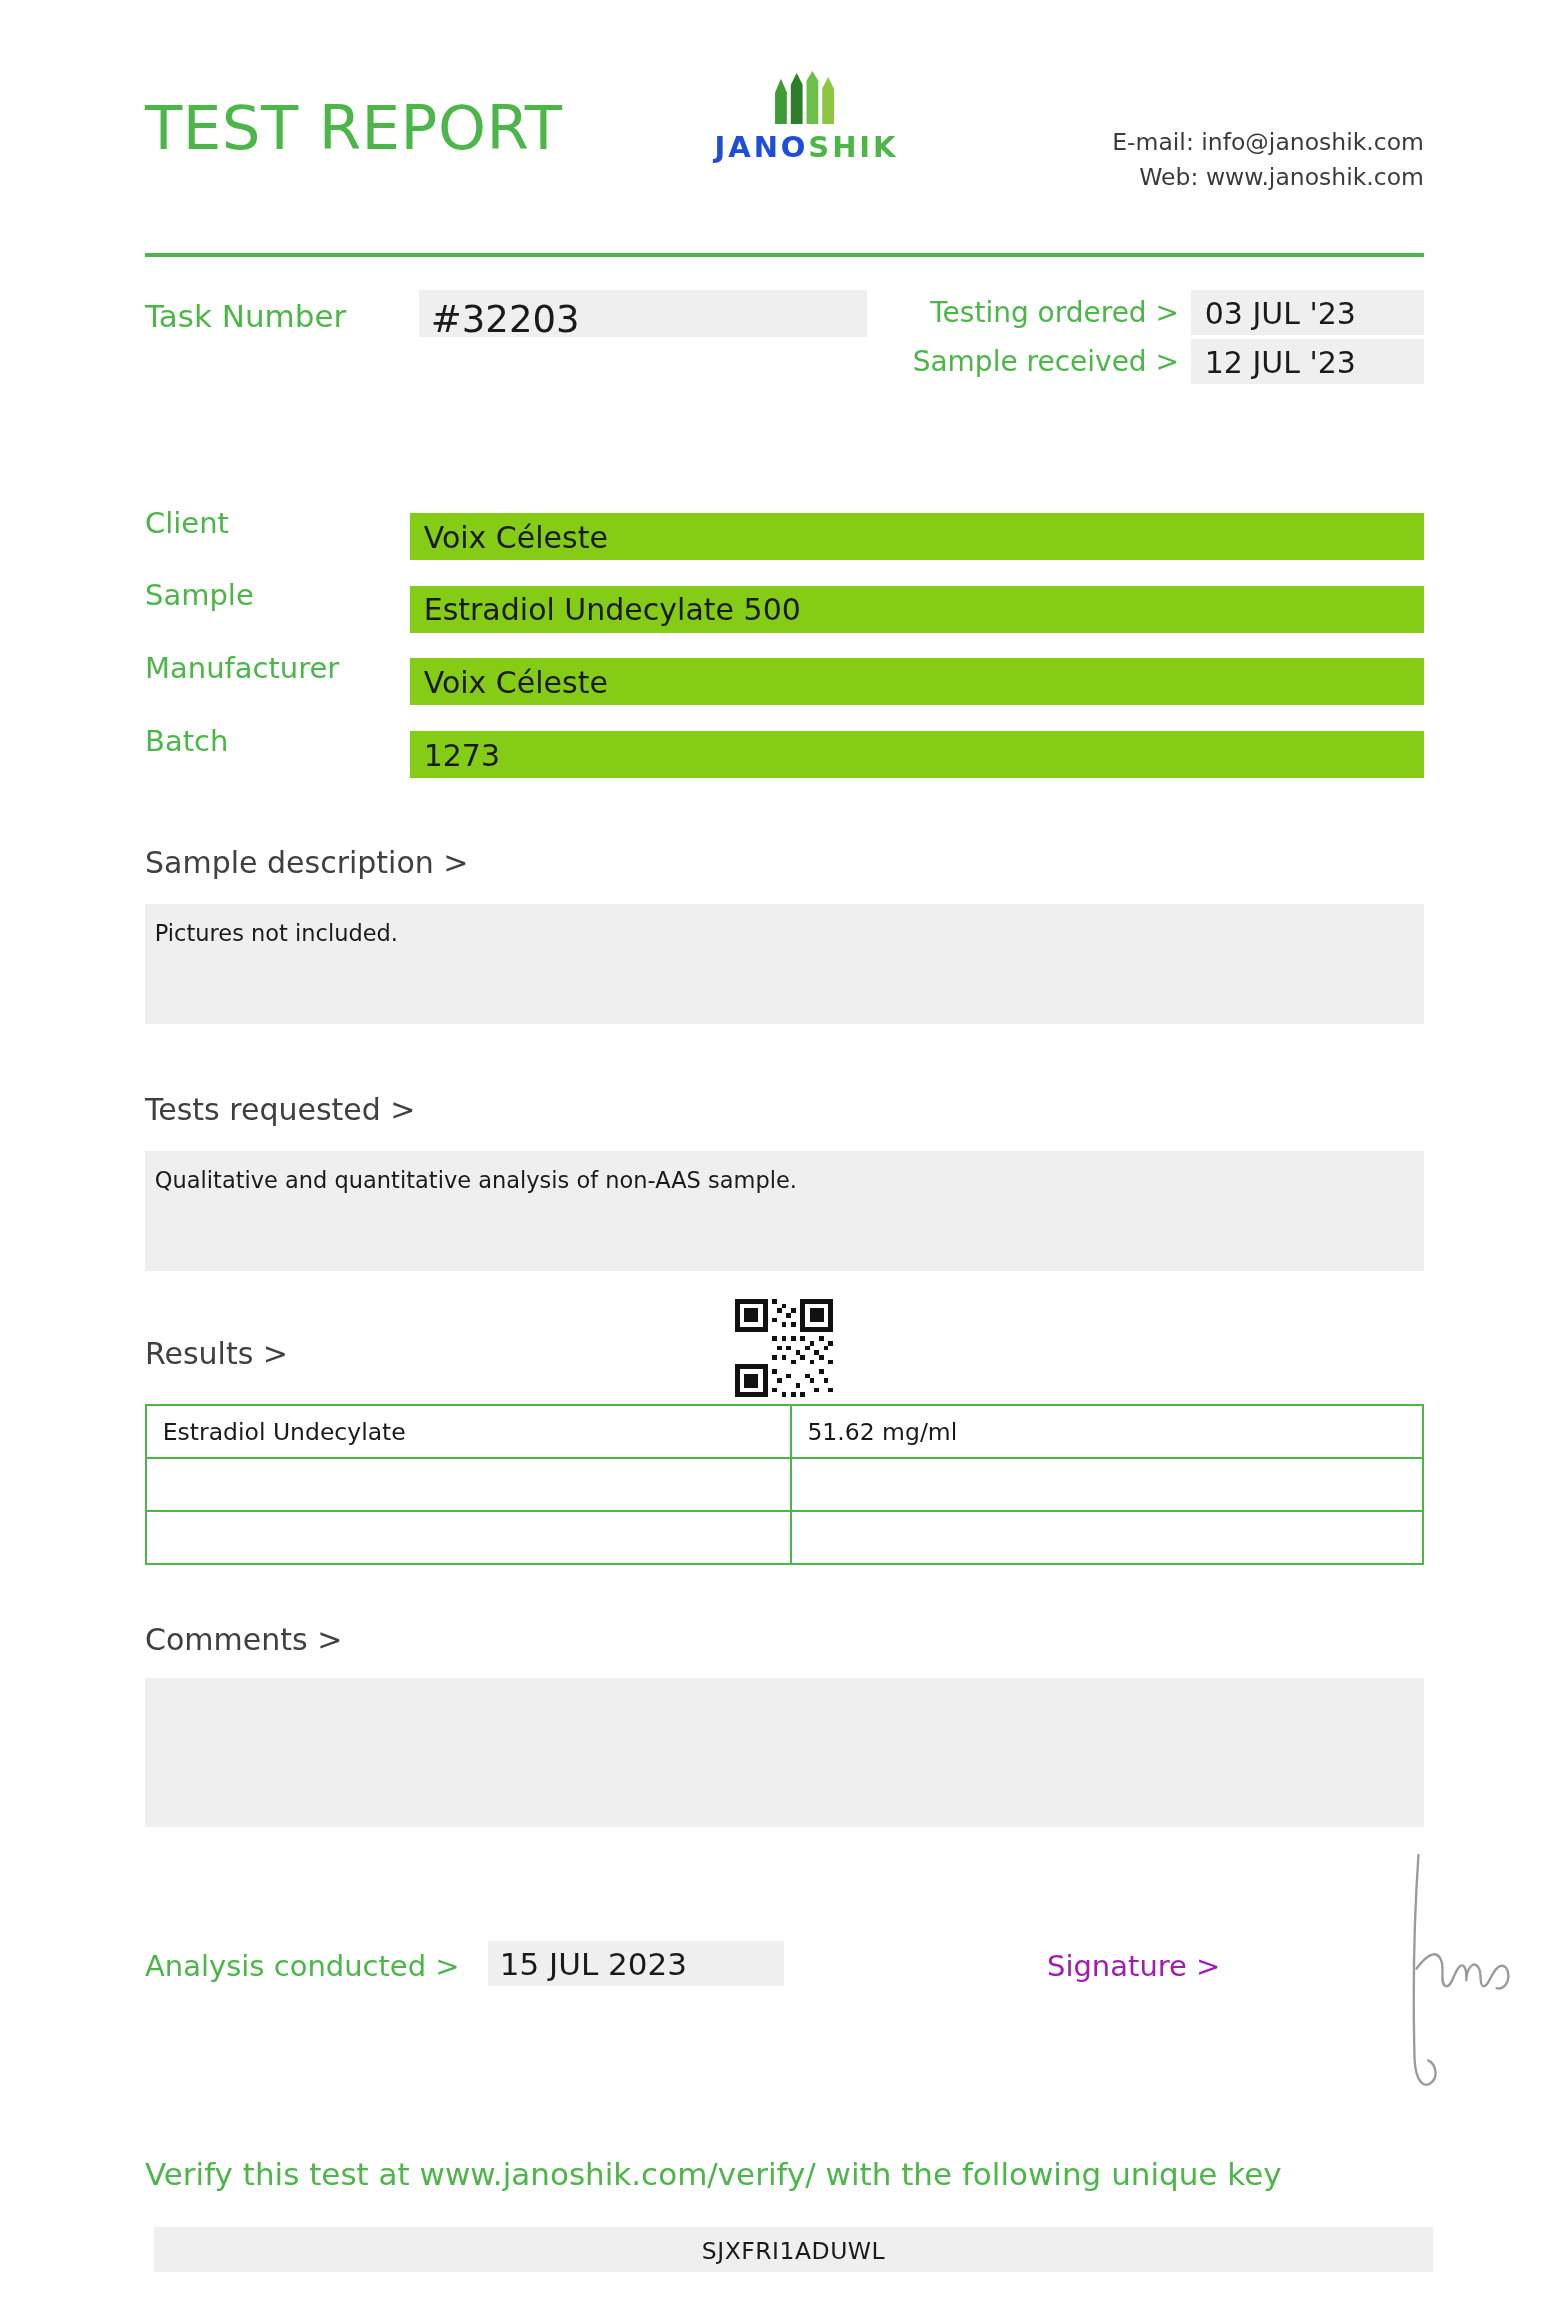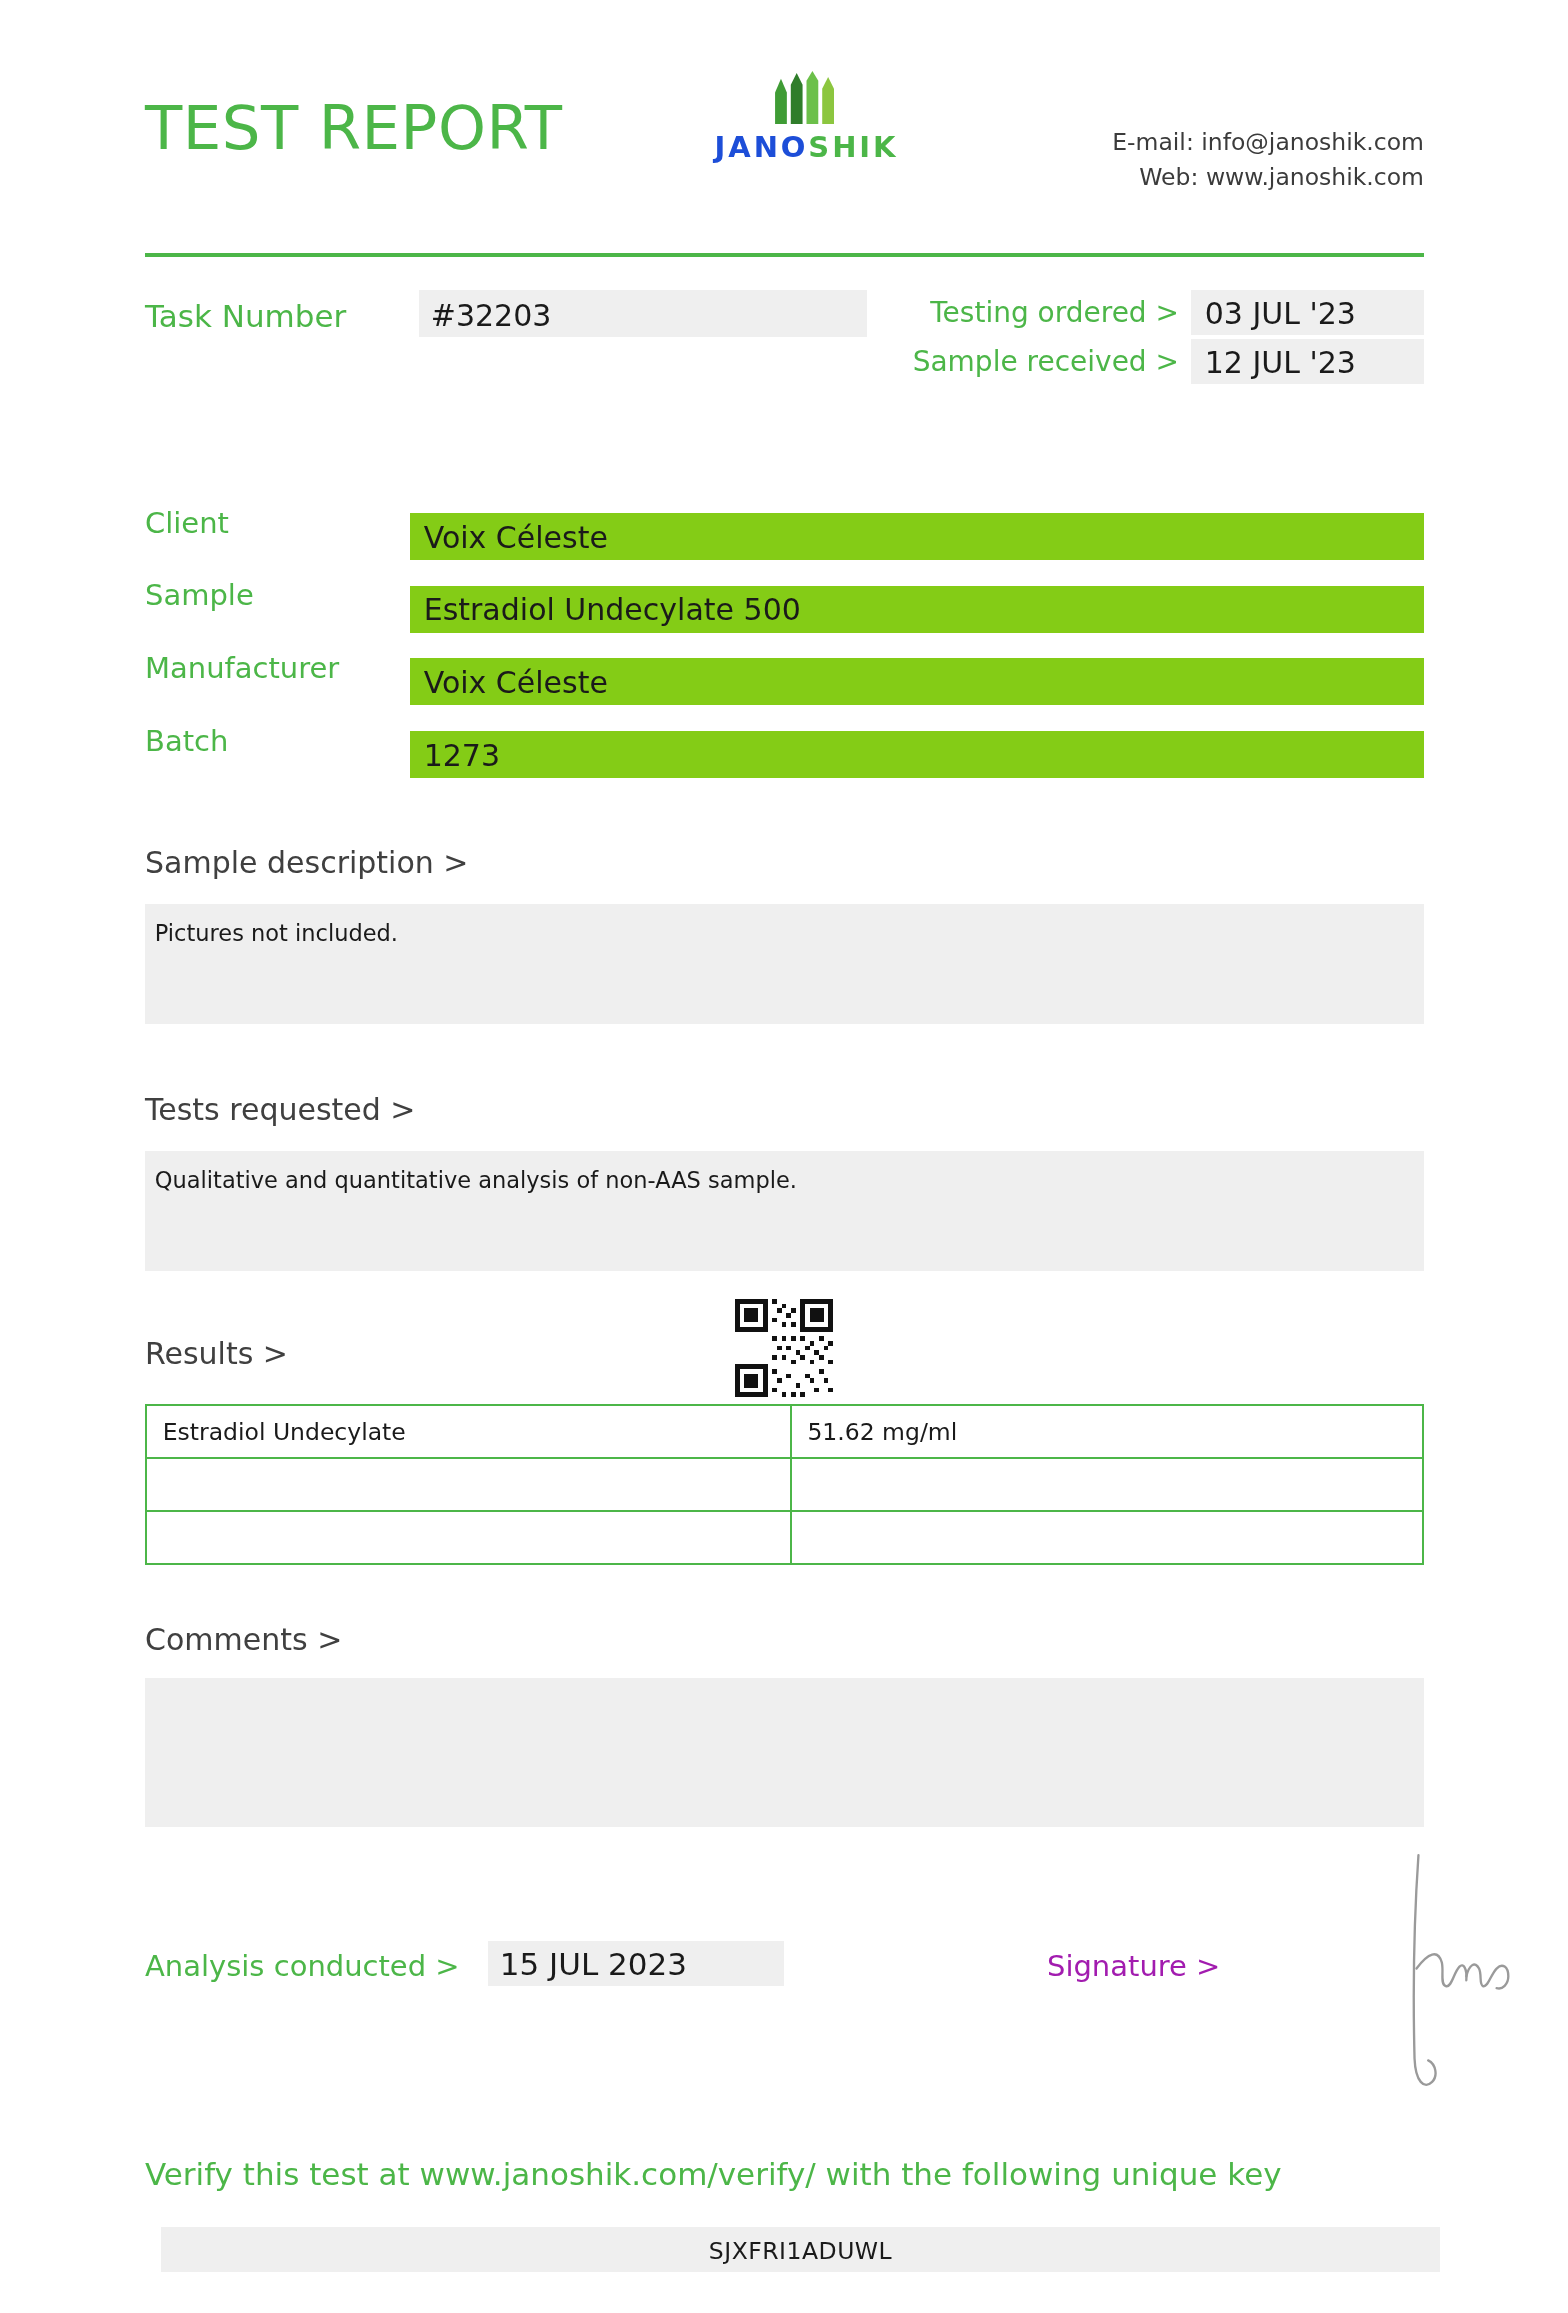--- a/index.html
+++ b/index.html
@@ -100,21 +100,21 @@
     font-size: 31px;
     color: #4cb648;
   }
   .task-value {
     position: absolute;
     left: 274px;
     top: 0;
     width: 448px;
     height: 47px;
     background: #efefef;
-    font-size: 30px;
+    font-size: 37px;
     color: #1a1a1a;
     padding: 7.8px 0 0 11.8px;
     box-sizing: border-box;
   }
   .date-line {
     position: absolute;
     right: 0;
     width: 100%;
     height: 45px;
   }
@@ -267,21 +267,21 @@
     position: absolute;
     left: 0;
     top: 2156px;
     width: 1279px;
     font-size: 31px;
     color: #4cb648;
     white-space: nowrap;
   }
   .key-box {
     position: absolute;
-    left: 16px;
+    left: 9px;
     top: 2227px;
     width: 1279px;
     height: 45px;
     background: #efefef;
     font-size: 23.5px;
     text-align: center;
     padding-top: 9.8px;
     box-sizing: border-box;
     letter-spacing: 0.5px;
   }

